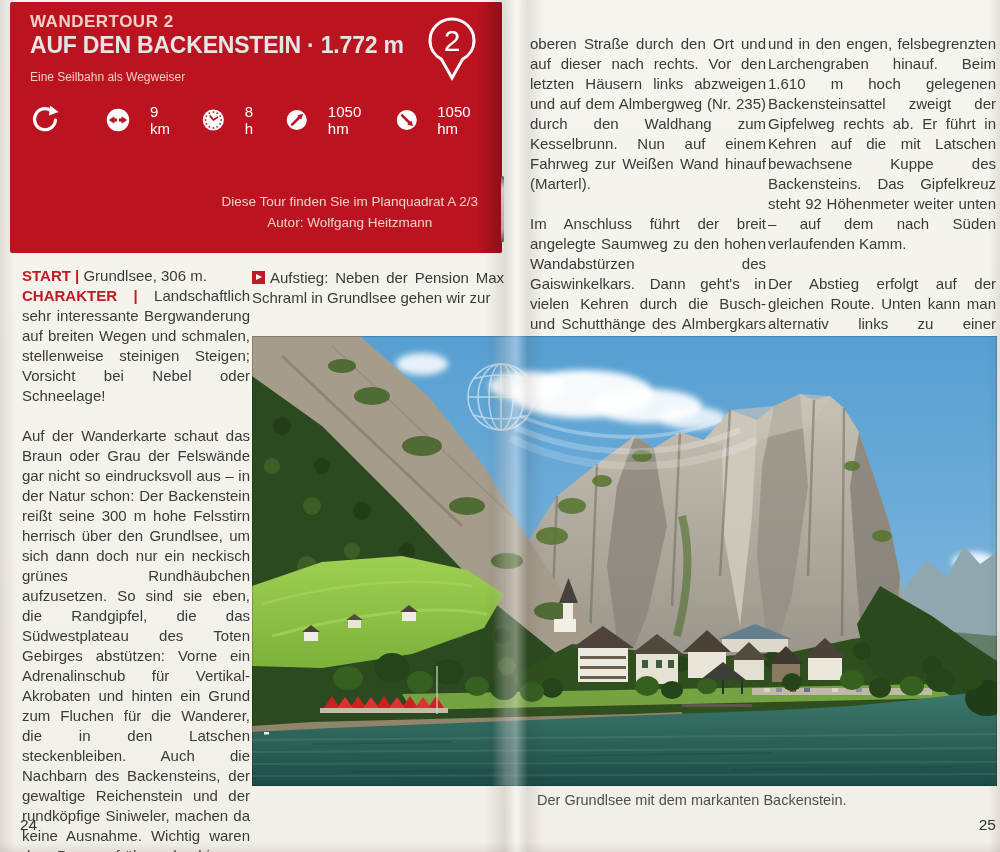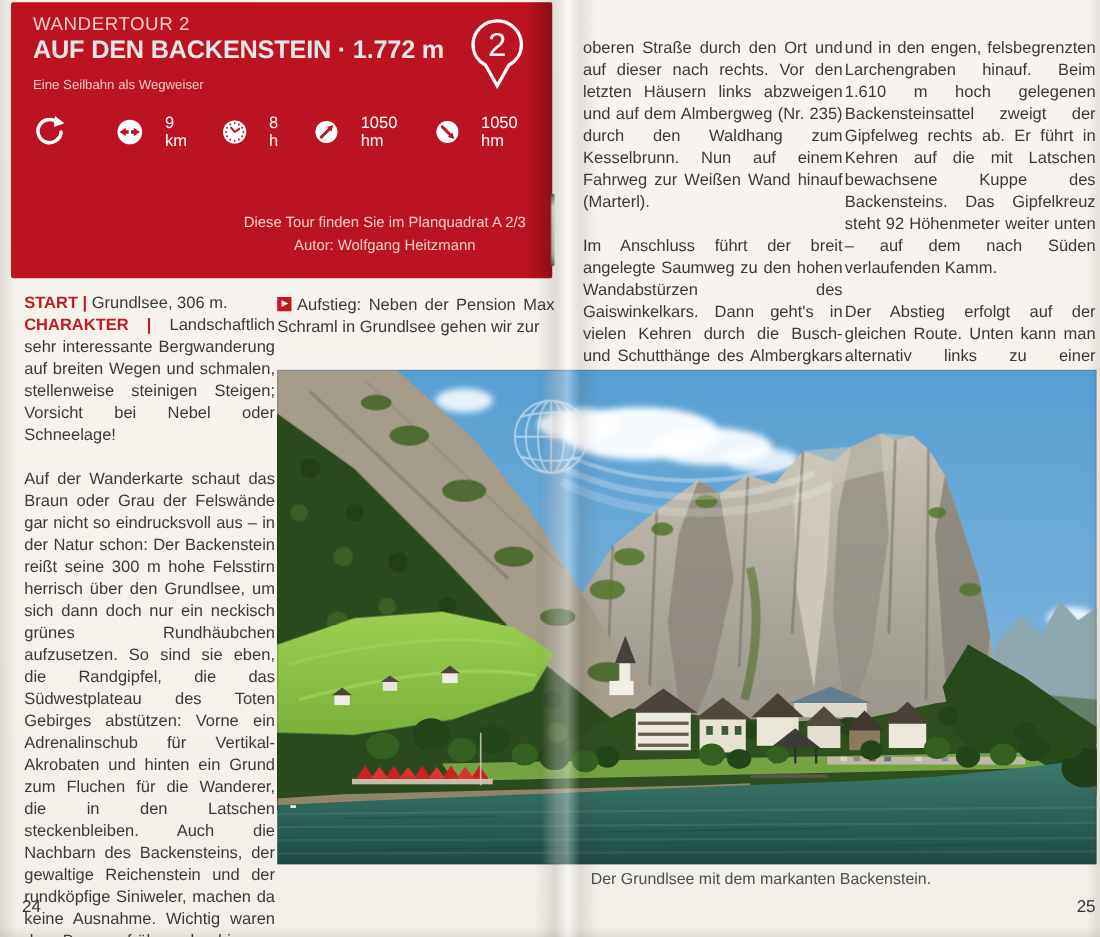--- a/index.html
+++ b/index.html
@@ -11,21 +11,21 @@
   .edge-r{right:0;width:12px;background:linear-gradient(270deg,rgba(90,80,70,.12),rgba(90,80,70,0));}
   .edge-b{position:absolute;bottom:0;left:0;width:100%;height:10px;background:linear-gradient(0deg,rgba(90,80,70,.10),rgba(90,80,70,0));pointer-events:none;}
   .gutter{position:absolute;left:486px;top:0;width:58px;height:852px;z-index:40;pointer-events:none;
           background:linear-gradient(90deg,rgba(60,50,45,0) 0%,rgba(60,50,45,.12) 32%,rgba(255,255,255,.34) 52%,rgba(60,50,45,.10) 72%,rgba(60,50,45,0) 100%);}
   .staple{position:absolute;left:501px;top:176px;width:3px;height:66px;z-index:41;border-radius:2px;
           background:linear-gradient(180deg,#5d584f 0%,#cfcabf 18%,#b2ada2 82%,#5d584f 100%);}
   
   .tour-header{position:absolute;left:10px;top:2px;width:492px;height:251px;background:#bb1420;border-radius:2px;}
   .tour-header::after{content:"";position:absolute;right:0;top:0;width:26px;height:100%;
           background:linear-gradient(90deg,rgba(70,0,6,0),rgba(70,0,6,.32));}
-  .kicker{position:absolute;left:20px;top:10px;font-size:17px;font-weight:400;letter-spacing:.5px;color:#f2cfc7;}
+  .kicker{position:absolute;left:20px;top:10px;font-size:17px;font-weight:700;letter-spacing:.5px;color:#f2cfc7;}
   .tour-title{position:absolute;left:20px;top:30px;font-size:23px;font-weight:800;letter-spacing:-.2px;color:#e5e5e5;white-space:nowrap;}
   .tour-subtitle{position:absolute;left:20px;top:68px;font-size:12px;color:#f2ccc3;}
   .stats{position:absolute;left:20px;top:101px;display:flex;align-items:center;color:#fff;font-size:15px;}
   .stat{display:flex;align-items:center;margin-right:26px;gap:12px;}
   .stat svg{display:block;margin-right:8px;}
   .map-note{position:absolute;right:24px;top:189px;text-align:center;font-size:13.5px;line-height:21px;color:#f2cfc7;}
   .pin{position:absolute;left:415px;top:14px;}
   
   .col{position:absolute;font-size:15px;line-height:20px;text-align:justify;hyphens:manual;}
   .col p{margin:0 0 20px 0;}

